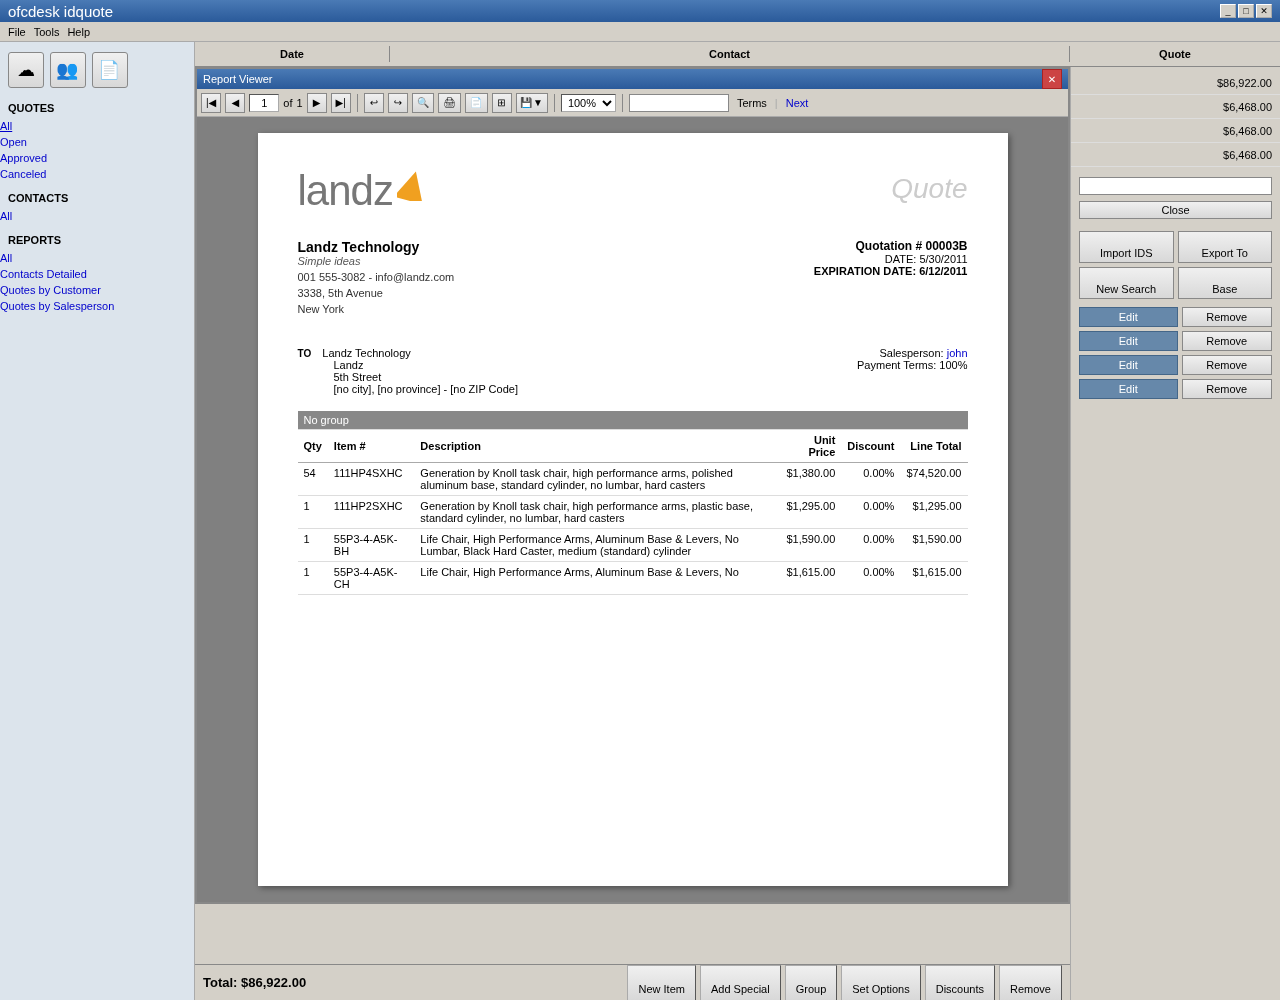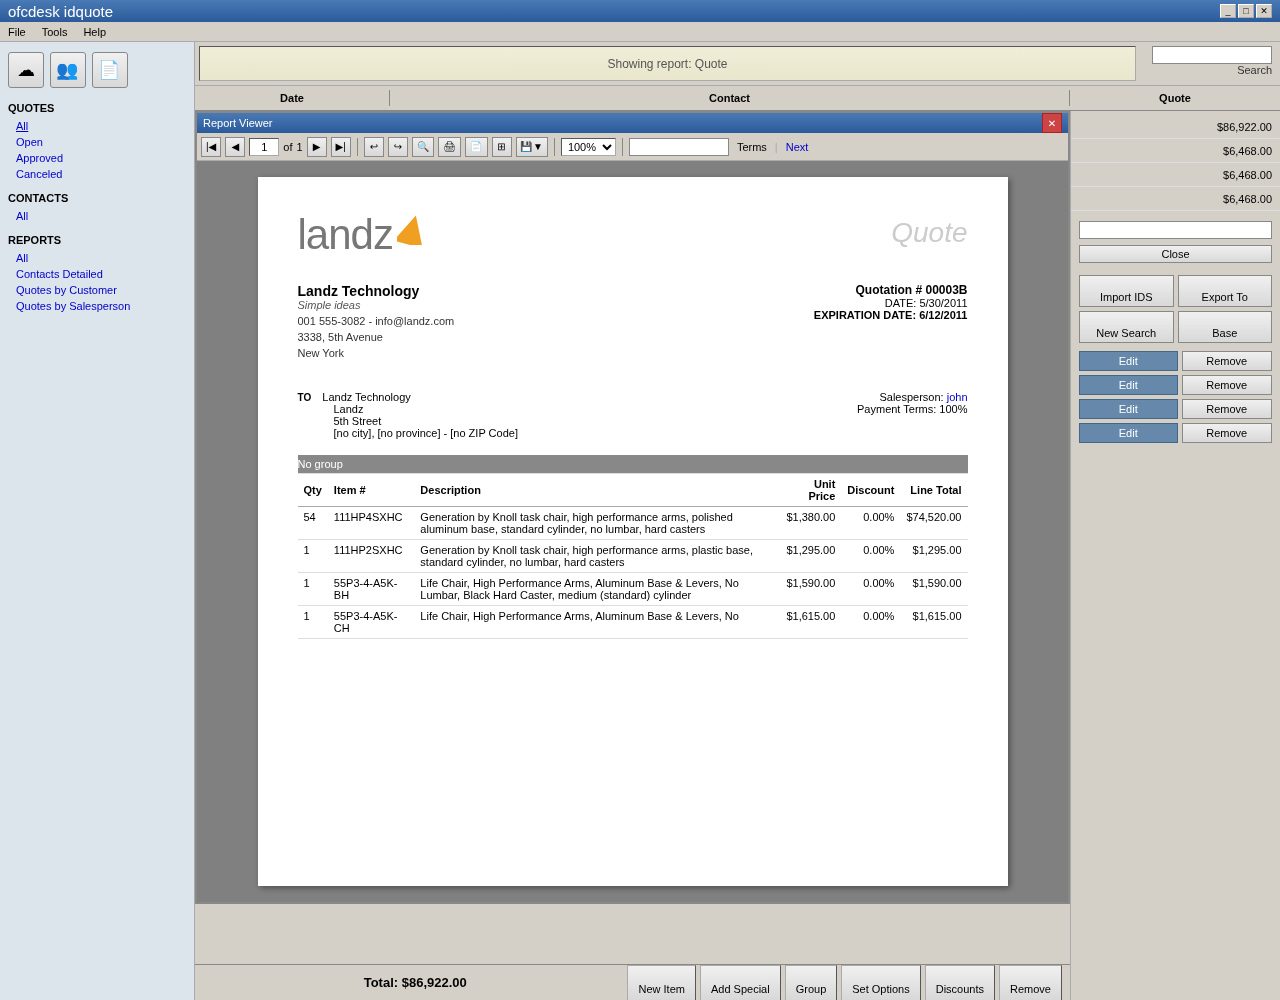--- a/index.html
+++ b/index.html
@@ -5,31 +5,31 @@
     * { box-sizing: border-box; margin: 0; padding: 0; }
     body { font-family: 'Segoe UI', Tahoma, Geneva, Verdana, sans-serif; font-size: 11px; background: #d4d0c8; color: #000; width: 1280px; height: 1000px; overflow: hidden; }
 
     
     .title-bar { background: linear-gradient(to bottom, #4a7ab5, #2a5a9a); color: white; padding: 2px 8px; display: flex; align-items: center; justify-content: space-between; height: 22px; }
     .title-bar-title { font-size: 15px; }
     .title-bar-controls { display: flex; gap: 2px; }
     .title-bar-btn { background: #d4d0c8; border: 1px outset #fff; width: 16px; height: 14px; font-size: 9px; cursor: pointer; display: flex; align-items: center; justify-content: center; }
 
     
-    .menu-bar { background: #d4d0c8; border-bottom: 1px solid #aaa; padding: 2px 4px; display: flex; gap: 8px; height: 20px; align-items: center; }
+    .menu-bar { background: #d4d0c8; border-bottom: 1px solid #aaa; padding: 2px 4px; display: flex; gap: 0; height: 20px; align-items: center; }
     .menu-item { cursor: pointer; padding: 1px 4px; font-size: 11px; }
 
     
     .main-layout { display: flex; height: calc(1000px - 42px); }
     .toolbar-btn { background: linear-gradient(to bottom, #f0f0f0, #d8d8d8); border: 1px solid #888; border-radius: 3px; padding: 4px 8px; cursor: pointer; font-size: 11px; display: flex; flex-direction: column; align-items: center; gap: 2px; height: 36px; justify-content: center; min-width: 36px; }
 
     
     .sidebar { width: 195px; background: #dce4ec; border-right: 1px solid #aaa; padding: 6px 0; overflow-y: auto; flex-shrink: 0; }
     .sidebar-section { padding: 4px 8px; font-weight: bold; font-size: 11px; color: #000; margin-top: 6px; }
-    .sidebar-item { padding: 2px 16px; cursor: pointer; font-size: 11px; color: #0000cc; }
+    .sidebar-item { padding: 2px 0; cursor: pointer; font-size: 11px; color: #0000cc; }
     .sidebar-item.active { color: #0000cc; text-decoration: underline; }
 
     
     .content-area { flex: 1; display: flex; flex-direction: column; overflow: hidden; }
 
     
     .right-panel { width: 210px; background: #d4d0c8; border-left: 1px solid #aaa; display: flex; flex-direction: column; flex-shrink: 0; }
 
     
     .main-split { display: flex; flex: 1; overflow: hidden; }
@@ -103,31 +103,31 @@
     .right-panel-btn-row { display: flex; gap: 4px; }
     .right-panel-btn { background: linear-gradient(to bottom, #f0f0f0, #d8d8d8); border: 1px solid #888; padding: 15px 6px; cursor: pointer; font-size: 11px; flex: 1; text-align: center; height: 22px; }
 
     
     .edit-remove-row { display: flex; gap: 4px; padding: 2px 8px; }
     .edit-btn { background: #6688aa; color: white; border: 1px solid #446688; padding: 1px 10px; cursor: pointer; font-size: 11px; flex: 1; height: 20px; }
     .remove-btn { background: linear-gradient(to bottom, #f0f0f0, #d8d8d8); border: 1px solid #888; padding: 1px 6px; cursor: pointer; font-size: 11px; flex: 1; height: 20px; }
 
     
     .bottom-bar { background: #d4d0c8; border-top: 1px solid #888; padding: 4px 8px; display: flex; align-items: center; justify-content: space-between; height: 36px; }
-    .bottom-total { font-size: 13px; font-weight: bold; flex: 1; text-align: center; }
+    .bottom-total { font-size: 13px; font-weight: bold; flex: 1; }
     .bottom-buttons { display: flex; gap: 4px; }
     .bottom-btn { background: linear-gradient(to bottom, #f0f0f0, #d8d8d8); border: 1px outset #aaa; padding: 17px 10px; cursor: pointer; font-size: 11px; height: 22px; }
 
     
     ::-webkit-scrollbar { width: 12px; height: 12px; }
     ::-webkit-scrollbar-track { background: #d4d0c8; }
     ::-webkit-scrollbar-thumb { background: #aaa; border: 1px solid #888; }
 
     .no-group-header { background: #888; color: white; }
-    .no-group-header td { padding: 3px 0; font-size: 11px; }
+    .no-group-header td { padding: 3px 6px; font-size: 11px; }
   </style>
 </head>
 <body>
 
 <div class="title-bar">
   <span class="title-bar-title">ofcdesk idquote</span>
   <div class="title-bar-controls">
     <button class="title-bar-btn">_</button>
     <button class="title-bar-btn">□</button>
     <button class="title-bar-btn">✕</button>
@@ -165,27 +165,20 @@
 
     <div class="sidebar-section">REPORTS</div>
     <div class="sidebar-item">All</div>
     <div class="sidebar-item">Contacts Detailed</div>
     <div class="sidebar-item">Quotes by Customer</div>
     <div class="sidebar-item">Quotes by Salesperson</div>
   </div>
 
   <div class="content-area">
 
-    <div class="header-row">
-      <div class="header-report-bar">Showing report: Quote</div>
-      <div class="header-search">
-        <input type="text" class="search-input" placeholder="" style="">
-        <span class="search-label">Search</span>
-      </div>
-    </div>
 
     <div class="columns-header">
       <div class="col-date">Date</div>
       <div class="col-contact">Contact</div>
       <div class="col-quote">Quote</div>
     </div>
 
     <div class="main-split">
 
       <div class="report-viewer-wrapper">

